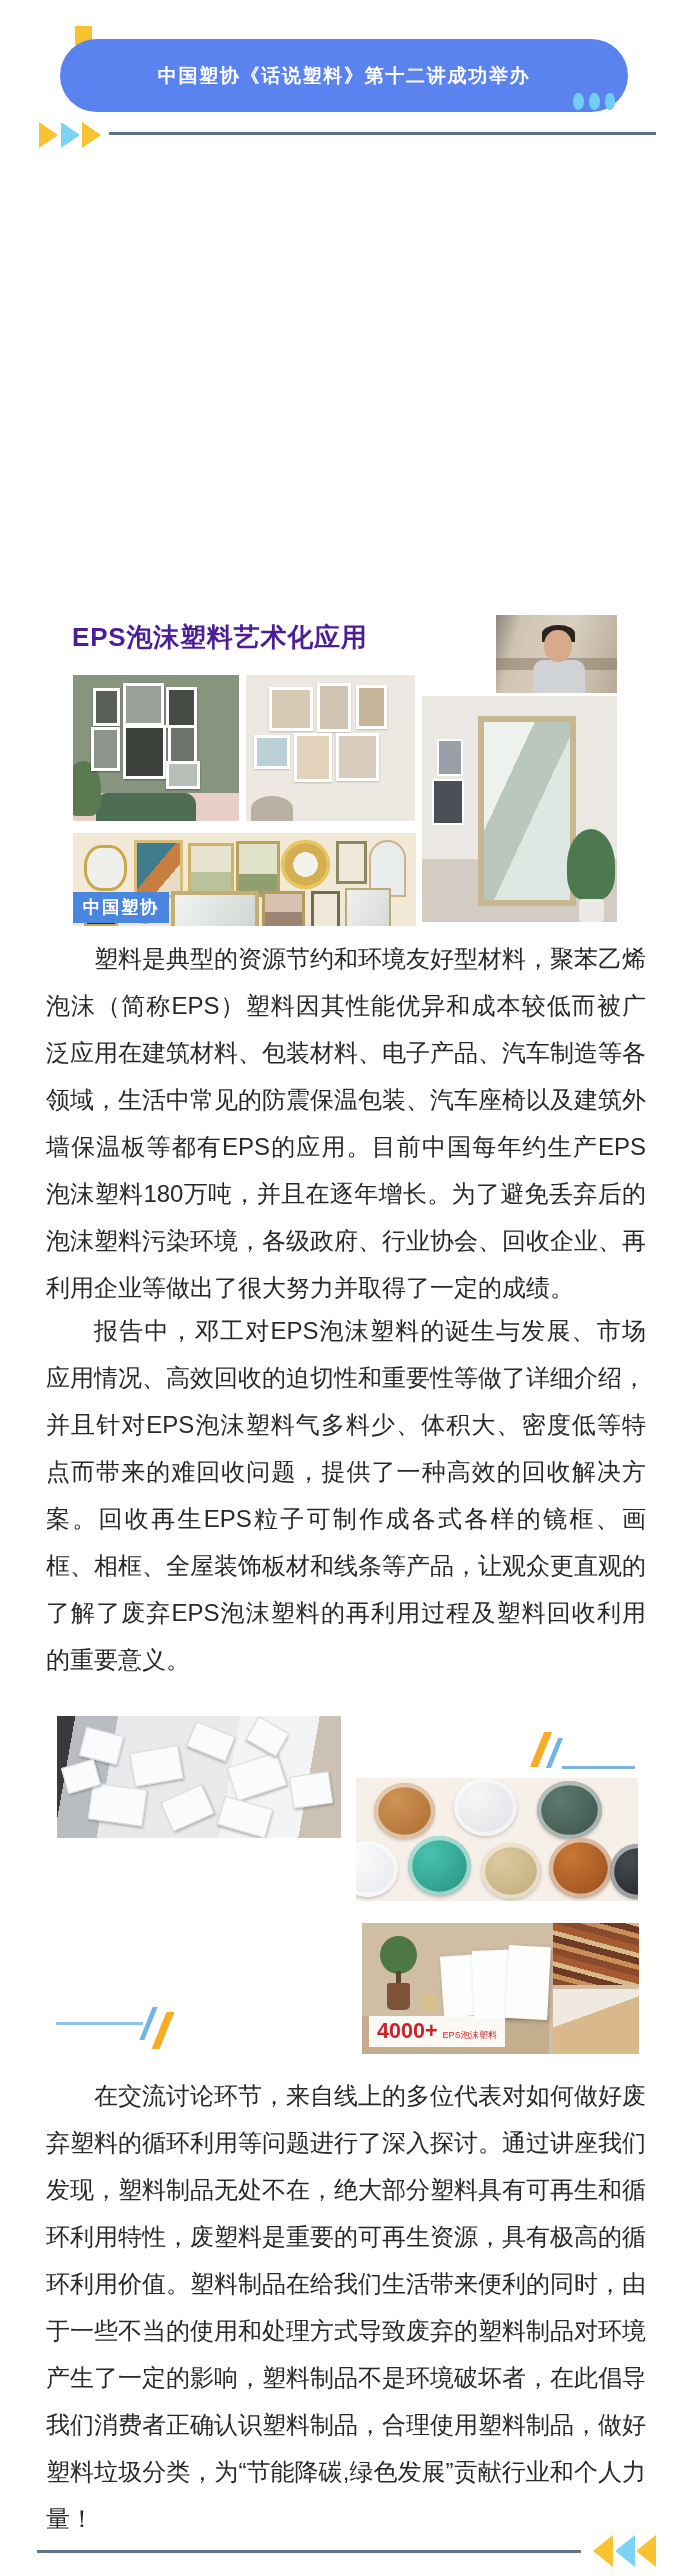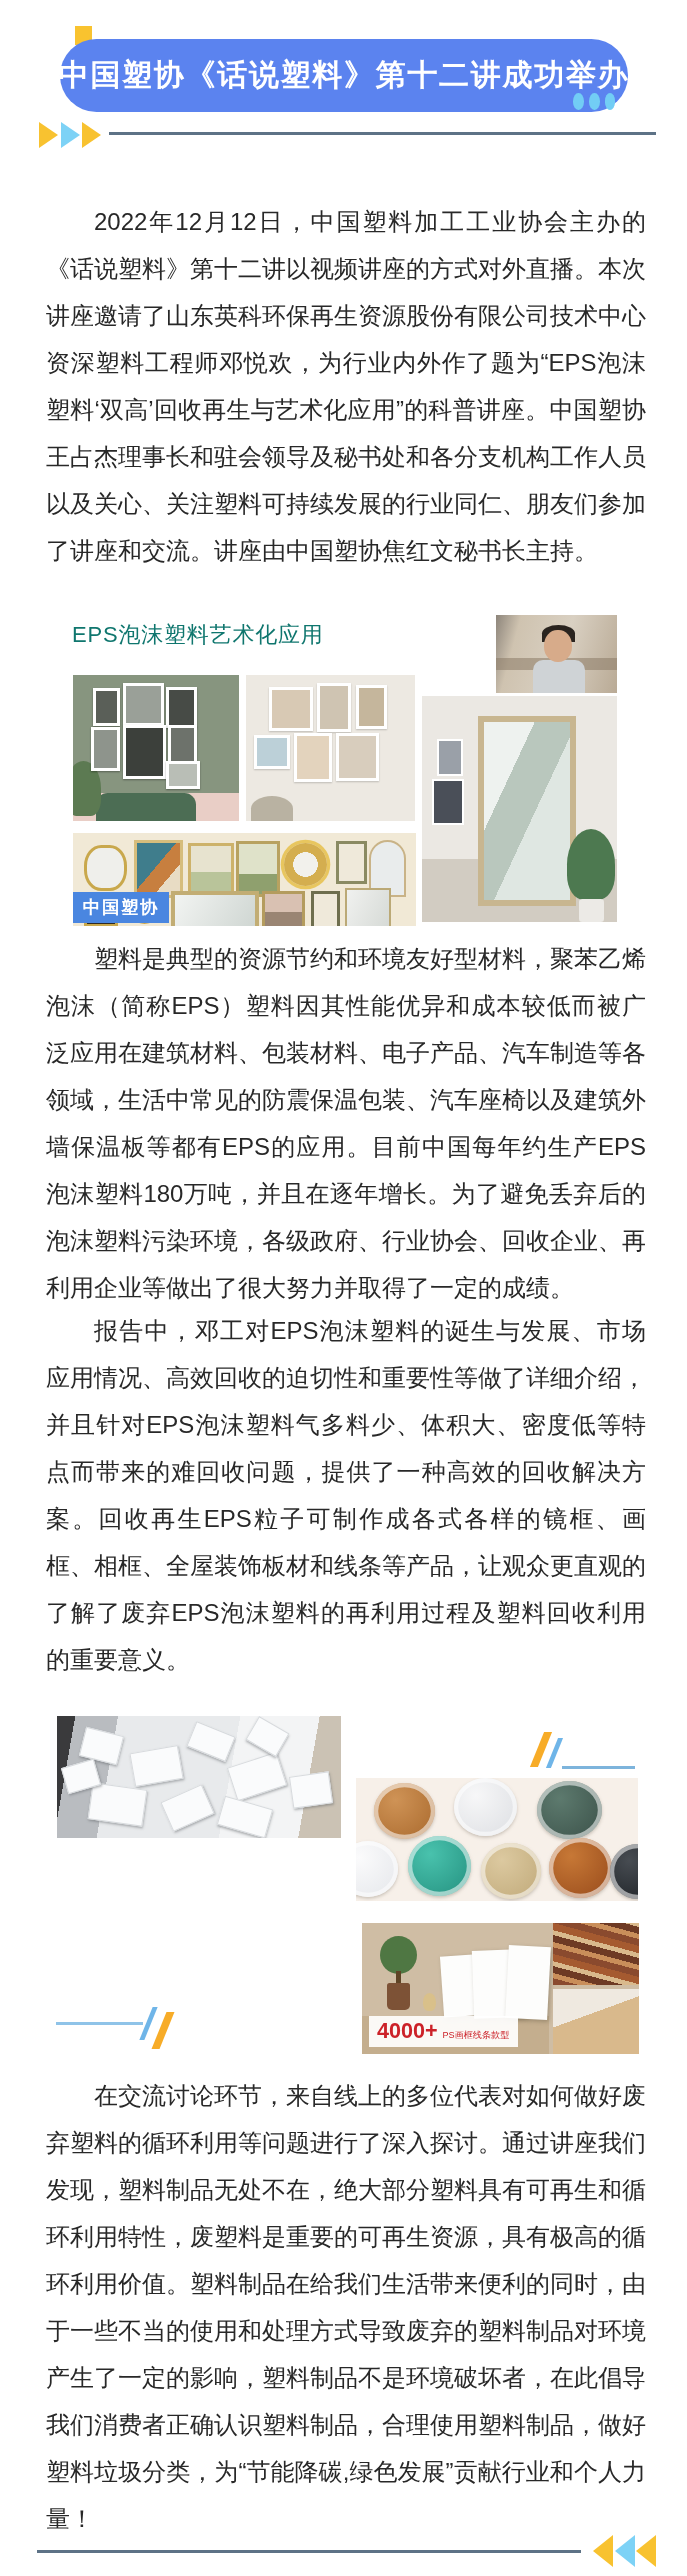--- a/index.html
+++ b/index.html
@@ -2,34 +2,34 @@
 <html style="font-size:13.3px"><head>
 <meta charset="utf-8">
 <style>
   html,body{margin:0;padding:0;background:#ffffff;}
   .page{position:relative;width:688px;height:2576px;background:#ffffff;overflow:hidden;
         font-family:"Liberation Sans","DejaVu Sans",sans-serif;}
   
   .sq-yellow{position:absolute;left:75px;top:26px;width:17.4px;height:19px;background:#f9c32f;}
   .banner{position:absolute;left:60px;top:39px;width:568px;height:73px;background:#5b83ef;
           border-radius:38px;display:flex;align-items:center;justify-content:center;z-index:2;}
-  .banner-title{color:#ffffff;font-size:30px;font-weight:bold;letter-spacing:1.7px;white-space:nowrap;}
+  .banner-title{color:#ffffff;font-size:19px;font-weight:bold;letter-spacing:1.7px;white-space:nowrap;}
   .dots{position:absolute;left:573px;top:93px;display:flex;gap:5px;z-index:3;}
   .dot{width:10.8px;height:16.6px;background:#72cdf5;border-radius:50%;}
   
   .tri-r{position:absolute;width:0;height:0;border-top:13.3px solid transparent;border-bottom:13.3px solid transparent;}
   .tri-r.y{border-left:19px solid #f8c230;}
   .tri-r.c{border-left:19px solid #7dd2f6;}
   .hr-top{position:absolute;left:109px;top:132px;width:547px;height:2.5px;background:#5d7286;}
   
   .para{position:absolute;left:46px;width:600px;font-size:24px;line-height:47px;color:#282828;
         text-align:justify;text-indent:2em;margin:0;}
   
   .fig1{position:absolute;left:62px;top:615px;width:555px;height:312px;background:#ffffff;}
-  .slide-title{position:absolute;left:10px;top:5px;font-size:22px;font-weight:normal;color:#0f766e;letter-spacing:0.8px;}
+  .slide-title{position:absolute;left:10px;top:5px;font-size:26px;font-weight:bold;color:#4c1d95;letter-spacing:0.8px;}
   .webcam{position:absolute;left:434px;top:0px;width:121px;height:78px;overflow:hidden;
           background:linear-gradient(105deg,#8d857b 0%,#cfc3b0 18%,#d9d0c2 55%,#b9aa95 100%);}
   .webcam .furniture{position:absolute;left:0;top:43px;width:121px;height:11.6px;background:#8a7a66;opacity:.55;}
   .webcam .head{position:absolute;left:48px;top:15px;width:28px;height:32px;border-radius:48%;background:#d7ab8a;}
   .webcam .hair{position:absolute;left:46px;top:10px;width:33px;height:16.6px;border-radius:50% 50% 0 0;background:#2a241f;}
   .webcam .body{position:absolute;left:37px;top:45px;width:52px;height:33px;border-radius:10px 10px 0 0;background:#cfd3d6;}
   .photo{position:absolute;overflow:hidden;}
   .pA{left:10.8px;top:60px;width:166px;height:146px;background:#87957f;}
   .pA .wainscot{position:absolute;left:0;bottom:0;width:100%;height:28px;background:#e9cec6;}
   .pA .sofa{position:absolute;left:23px;bottom:0;width:100px;height:28px;border-radius:11.6px 11.6px 0 0;background:#4c6d54;}
@@ -114,21 +114,20 @@
     <span class="dot"></span>
     <span class="dot"></span>
     <span class="dot"></span>
   </div>
 
   <div class="tri-r y" style="left:39px;top:122px;"></div>
   <div class="tri-r c" style="left:61px;top:122px;"></div>
   <div class="tri-r y" style="left:82px;top:122px;"></div>
   <div class="hr-top"></div>
 
-  <p class="para" style="top:198px;">2022年12月12日，中国塑料加工工业协会主办的《话说塑料》第十二讲以视频讲座的方式对外直播。本次讲座邀请了山东英科环保再生资源股份有限公司技术中心资深塑料工程师邓悦欢，为行业内外作了题为“EPS泡沫塑料‘双高’回收再生与艺术化应用”的科普讲座。中国塑协王占杰理事长和驻会领导及秘书处和各分支机构工作人员以及关心、关注塑料可持续发展的行业同仁、朋友们参加了讲座和交流。讲座由中国塑协焦红文秘书长主持。</p>
 
   <div class="fig1">
     <span class="slide-title">EPS泡沫塑料艺术化应用</span>
     <div class="webcam">
       <div class="furniture"></div>
       <div class="body"></div>
       <div class="hair"></div>
       <div class="head"></div>
     </div>
 
@@ -223,21 +222,21 @@
       <div class="board" style="left:111px;top:26.6px;width:50px;height:68px;transform:rotate(-2deg);"></div>
       <div class="board" style="left:145px;top:23px;width:42px;height:73px;transform:rotate(3deg);"></div>
       <div class="tree"></div>
       <div class="trunk"></div>
       <div class="tpot"></div>
       <div class="cat"></div>
       <div class="wood1"></div>
       <div class="wood2"></div>
       <div class="count-box" style="left:6.6px;bottom:6.6px;">
         <span class="count-big">4000+</span>
-        <span class="count-small">PS画框线条款型</span>
+        <span class="count-small">EPS泡沫塑料</span>
       </div>
     </div>
 
     <div class="thinline" style="left:56px;top:319px;width:87px;background:#8fc3e8;"></div>
     <div class="slash" style="left:146px;top:304px;width:5px;height:33px;background:#6fb5e8;"></div>
     <div class="slash" style="left:159px;top:309px;width:7.5px;height:37px;background:#f7ac28;"></div>
   </div>
 
   <p class="para" style="top:2072px;">在交流讨论环节，来自线上的多位代表对如何做好废弃塑料的循环利用等问题进行了深入探讨。通过讲座我们发现，塑料制品无处不在，绝大部分塑料具有可再生和循环利用特性，废塑料是重要的可再生资源，具有极高的循环利用价值。塑料制品在给我们生活带来便利的同时，由于一些不当的使用和处理方式导致废弃的塑料制品对环境产生了一定的影响，塑料制品不是环境破坏者，在此倡导我们消费者正确认识塑料制品，合理使用塑料制品，做好塑料垃圾分类，为“节能降碳,绿色发展”贡献行业和个人力量！</p>
 

